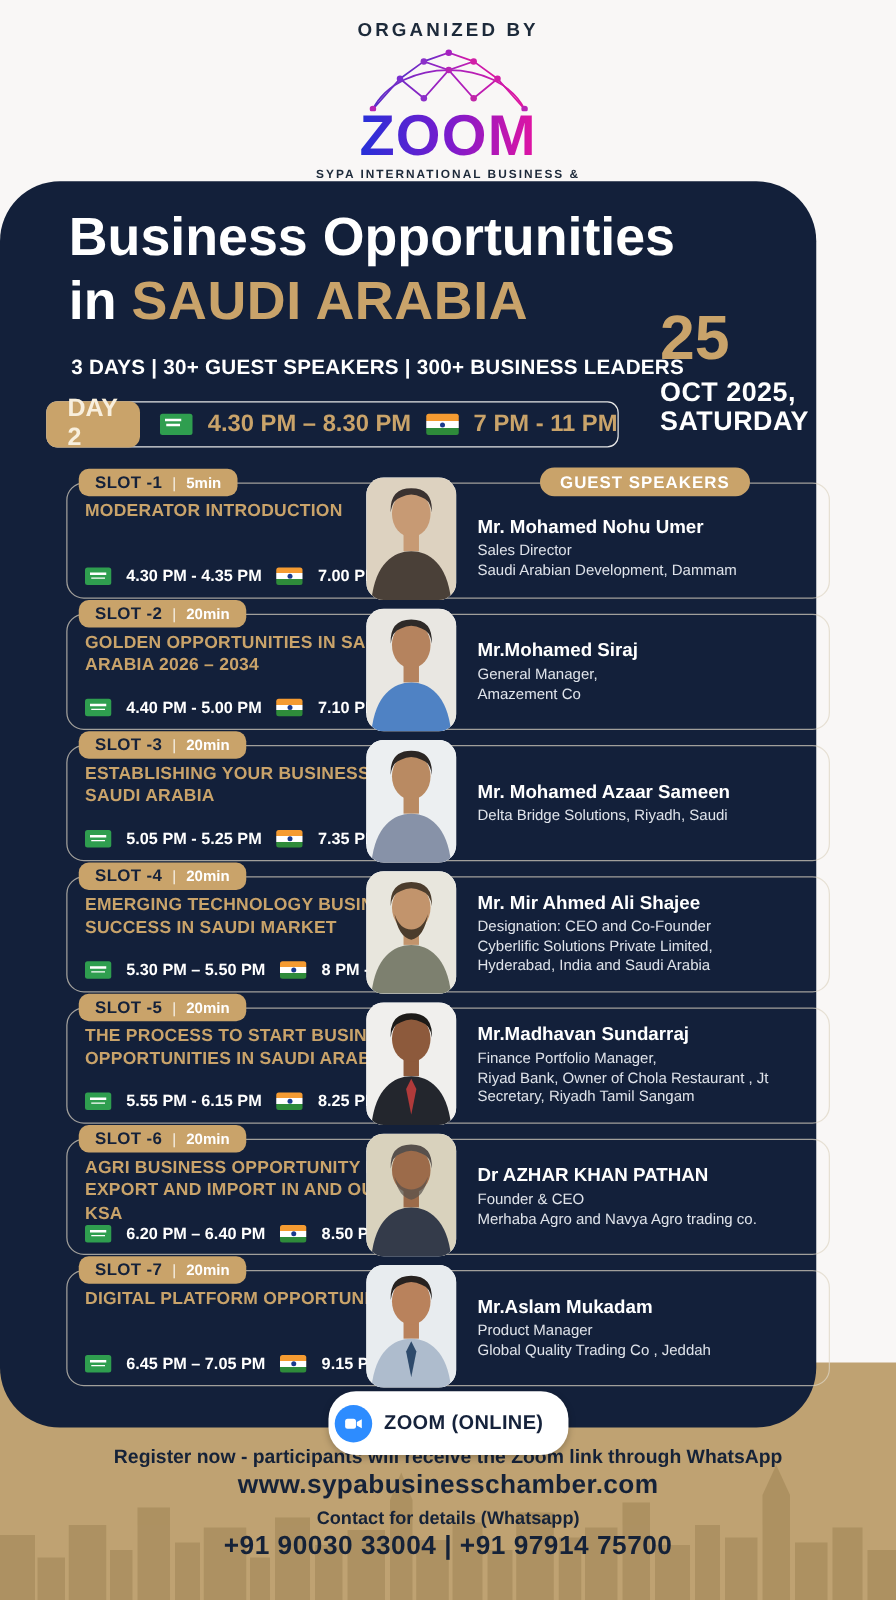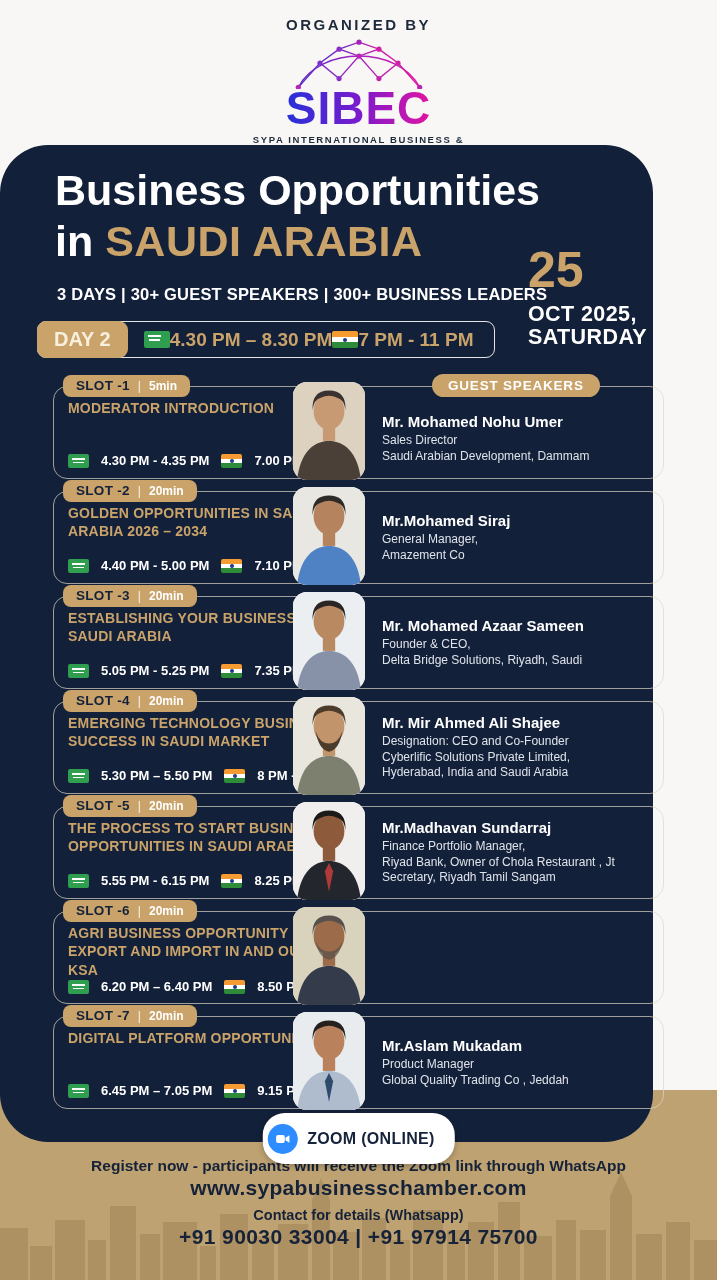--- a/index.html
+++ b/index.html
@@ -20,21 +20,21 @@
   .hero-gold{color:#c9a36a;font-weight:800;letter-spacing:0.5px;}
   .stats{position:absolute;top:140px;left:57px;font-size:16.5px;font-weight:800;color:#fff;letter-spacing:0.2px;}
   .date-block{position:absolute;top:100px;left:528px;color:#fff;line-height:1.08;}
   .date-day{font-size:50px;font-weight:800;color:#c9a36a;line-height:1;margin-bottom:8px;}
   .date-my,.date-wd{font-size:21.5px;font-weight:700;letter-spacing:0.4px;}
   
   .day-row{position:absolute;top:176px;left:37px;width:458px;height:37px;border:1px solid #e5e5e5;
            border-radius:9px;display:flex;align-items:center;box-sizing:border-box;}
   .day-badge{height:37px;margin:-1px 0 0 -1px;background:#c9a36a;border-radius:9px;
              display:flex;align-items:center;padding:0 17px;color:#f8efdd;font-size:20px;font-weight:800;}
-  .day-times{display:flex;align-items:center;gap:0;margin-left:16px;color:#c9a36a;
+  .day-times{display:flex;align-items:center;gap:12px;margin-left:16px;color:#c9a36a;
              font-size:19px;font-weight:800;white-space:nowrap;}
   
   .flag{display:inline-block;position:relative;border-radius:2px;flex:0 0 auto;}
   .flag-sa{width:21px;height:14px;background:#2f9e4f;}
   .flag-sa::before{content:"";position:absolute;left:4px;top:4px;width:13px;height:2px;background:#fff;}
   .flag-sa::after{content:"";position:absolute;left:5px;top:8px;width:11px;height:1.5px;background:#fff;}
   .flag-in{width:21px;height:14px;background:linear-gradient(#f59b31 33%,#ffffff 33% 66%,#2e8b3a 66%);}
   .flag-in::after{content:"";position:absolute;left:8.5px;top:5.5px;width:4px;height:4px;border-radius:50%;background:#1a3a8c;}
   .day-times .flag-sa,.day-times .flag-in{width:26px;height:17px;}
   .day-times .flag-in::after{left:11px;top:6.5px;}
@@ -104,21 +104,21 @@
         <circle cx="40" cy="30" r="3" fill="#7b2fd0"></circle>
           <circle cx="130" cy="30" r="3" fill="#d11fa6"></circle>
         <circle cx="62" cy="48" r="3" fill="#8b2fc9"></circle>
           <circle cx="108" cy="48" r="3" fill="#c026a8"></circle>
         <circle cx="85" cy="22" r="3"></circle>
           <circle cx="62" cy="14" r="3" fill="#8b2fc9"></circle>
         <circle cx="108" cy="14" r="3" fill="#d11fa6"></circle>
           <circle cx="85" cy="6" r="3" fill="#a522c0"></circle>
       </g>
     </svg>
-    <div class="logo-word">SIBEC</div>
+    <div class="logo-word">ZOOM</div>
     <div class="logo-sub">
       <div>SYPA INTERNATIONAL BUSINESS &amp;</div>
       <div>ENTREPRENEURS CHAMBER</div>
     </div>
   </div>
 
   <div class="footer">
     <svg class="skyline" width="717" height="120" viewBox="0 0 717 120">
       <g fill="#8a7142" opacity="0.33">
         <rect x="0" y="68" width="28" height="52"></rect>
@@ -258,21 +258,20 @@
           <svg viewBox="0 0 70 100" preserveAspectRatio="xMidYMax slice">
               <rect class="av-bg" width="70" height="100"></rect>
               <rect class="av-skin" x="29" y="46" width="12" height="16"></rect>
               <path class="av-shirt" d="M4,100 C7,72 21,62 35,62 C49,62 63,72 66,100 Z"></path>
               <ellipse class="av-skin" cx="35" cy="33" rx="15" ry="18"></ellipse>
               <path class="av-hair" d="M19,32 Q18,13 35,13 Q52,13 51,32 Q50,22 43,20 Q35,16 27,20 Q20,22 19,32 Z"></path>
             </svg>
         </div>
         <div class="card-right">
           <div class="speaker-name">Mr. Mohamed Azaar Sameen</div>
-          <div class="speaker-role">Founder &amp; CEO,</div>
           <div class="speaker-role">Delta Bridge Solutions, Riyadh, Saudi</div>
         </div>
       </div>
 
       <div class="card" style="--av-bg: #e8e6dd; --av-shirt: #7d806f; --av-skin: #c2946c; --av-hair: #4b3c2c;">
         <div class="slot-badge">
           <span class="slot-label">SLOT -4</span>
             <span class="slot-sep">|</span>
             <span class="slot-duration">20min</span>
         </div>
@@ -353,20 +352,25 @@
         </div>
         <div class="photo">
           <svg viewBox="0 0 70 100" preserveAspectRatio="xMidYMax slice">
               <rect class="av-bg" width="70" height="100"></rect>
               <rect class="av-skin" x="29" y="46" width="12" height="16"></rect>
               <path class="av-shirt" d="M4,100 C7,72 21,62 35,62 C49,62 63,72 66,100 Z"></path>
               <ellipse class="av-skin" cx="35" cy="33" rx="15" ry="18"></ellipse>
               <path class="av-hair" d="M19,32 Q18,13 35,13 Q52,13 51,32 Q50,22 43,20 Q35,16 27,20 Q20,22 19,32 Z"></path>
               <path class="av-hair" d="M22,38 Q25,54 35,56 Q45,54 48,38 Q44,48 35,48 Q26,48 22,38 Z" opacity="0.7"></path>
             </svg>
+        </div>
+        <div class="card-right">
+          <div class="speaker-name">Dr AZHAR KHAN PATHAN</div>
+          <div class="speaker-role">Founder &amp; CEO</div>
+          <div class="speaker-role">Merhaba Agro and Navya Agro trading co.</div>
         </div>
       </div>
 
       <div class="card" style="--av-bg: #e8ecef; --av-shirt: #aebccd; --av-skin: #b9825c; --av-hair: #26211f;">
         <div class="slot-badge">
           <span class="slot-label">SLOT -7</span>
             <span class="slot-sep">|</span>
             <span class="slot-duration">20min</span>
         </div>
         <div class="card-left">

